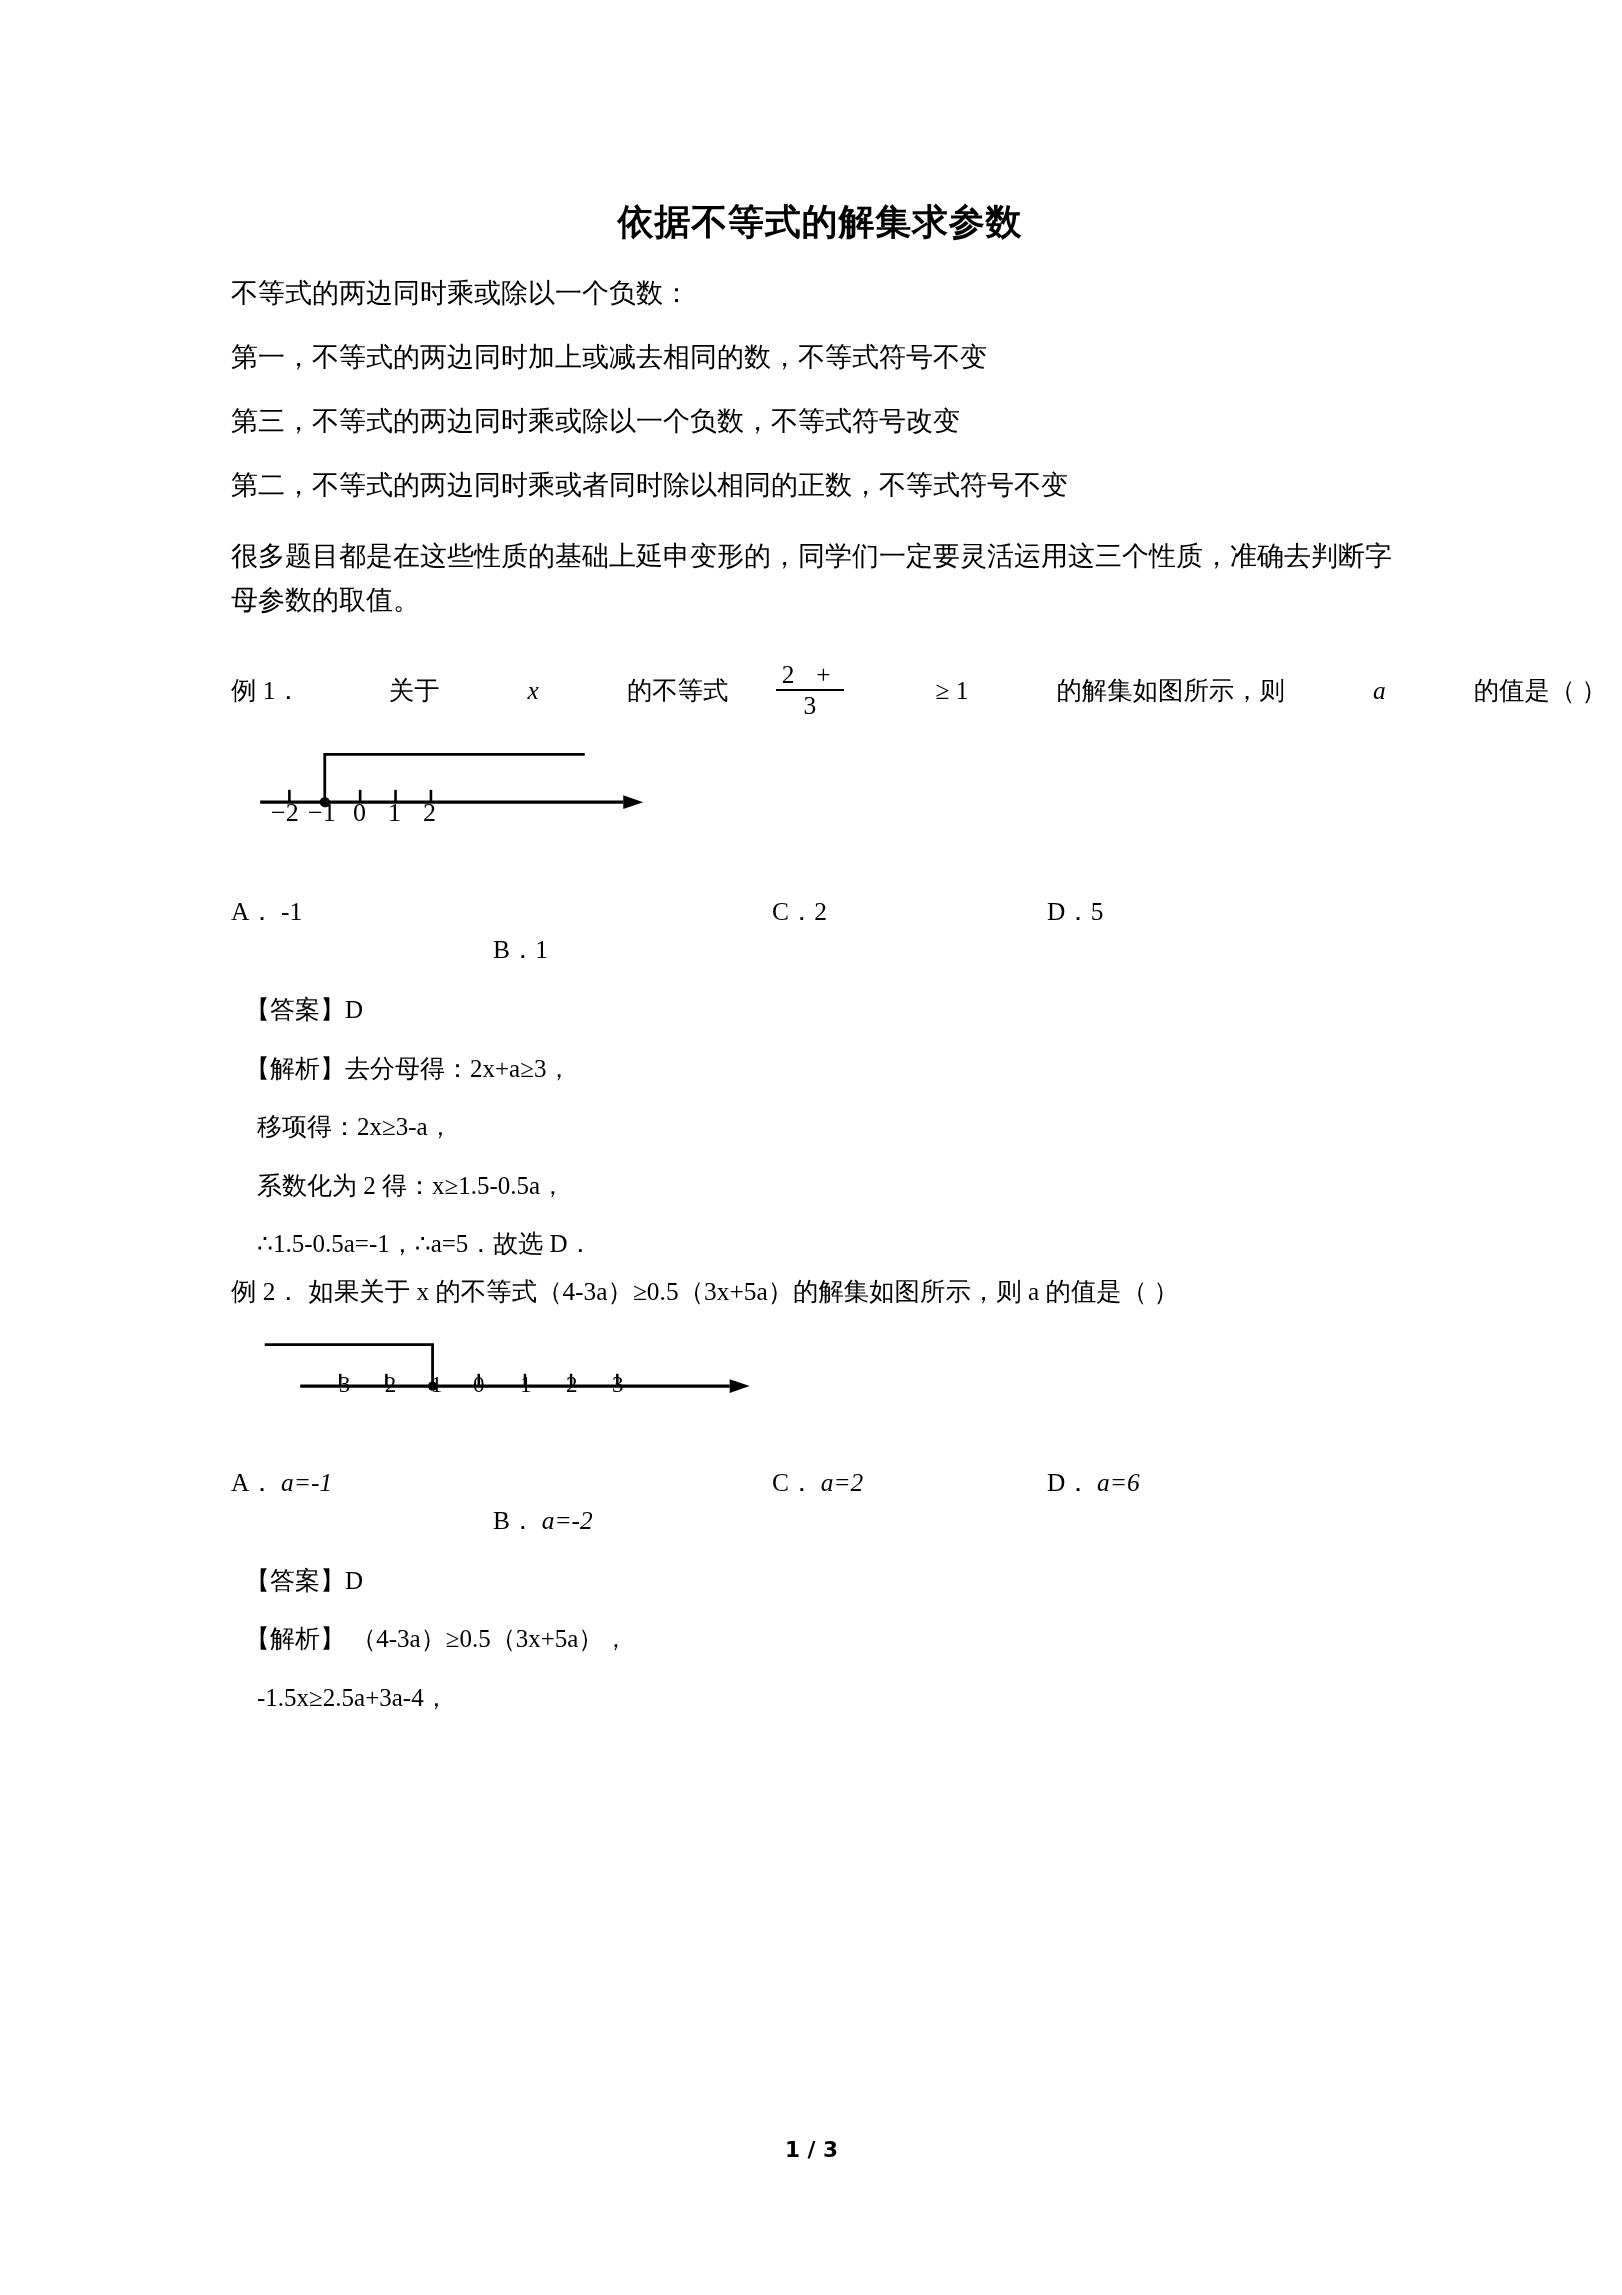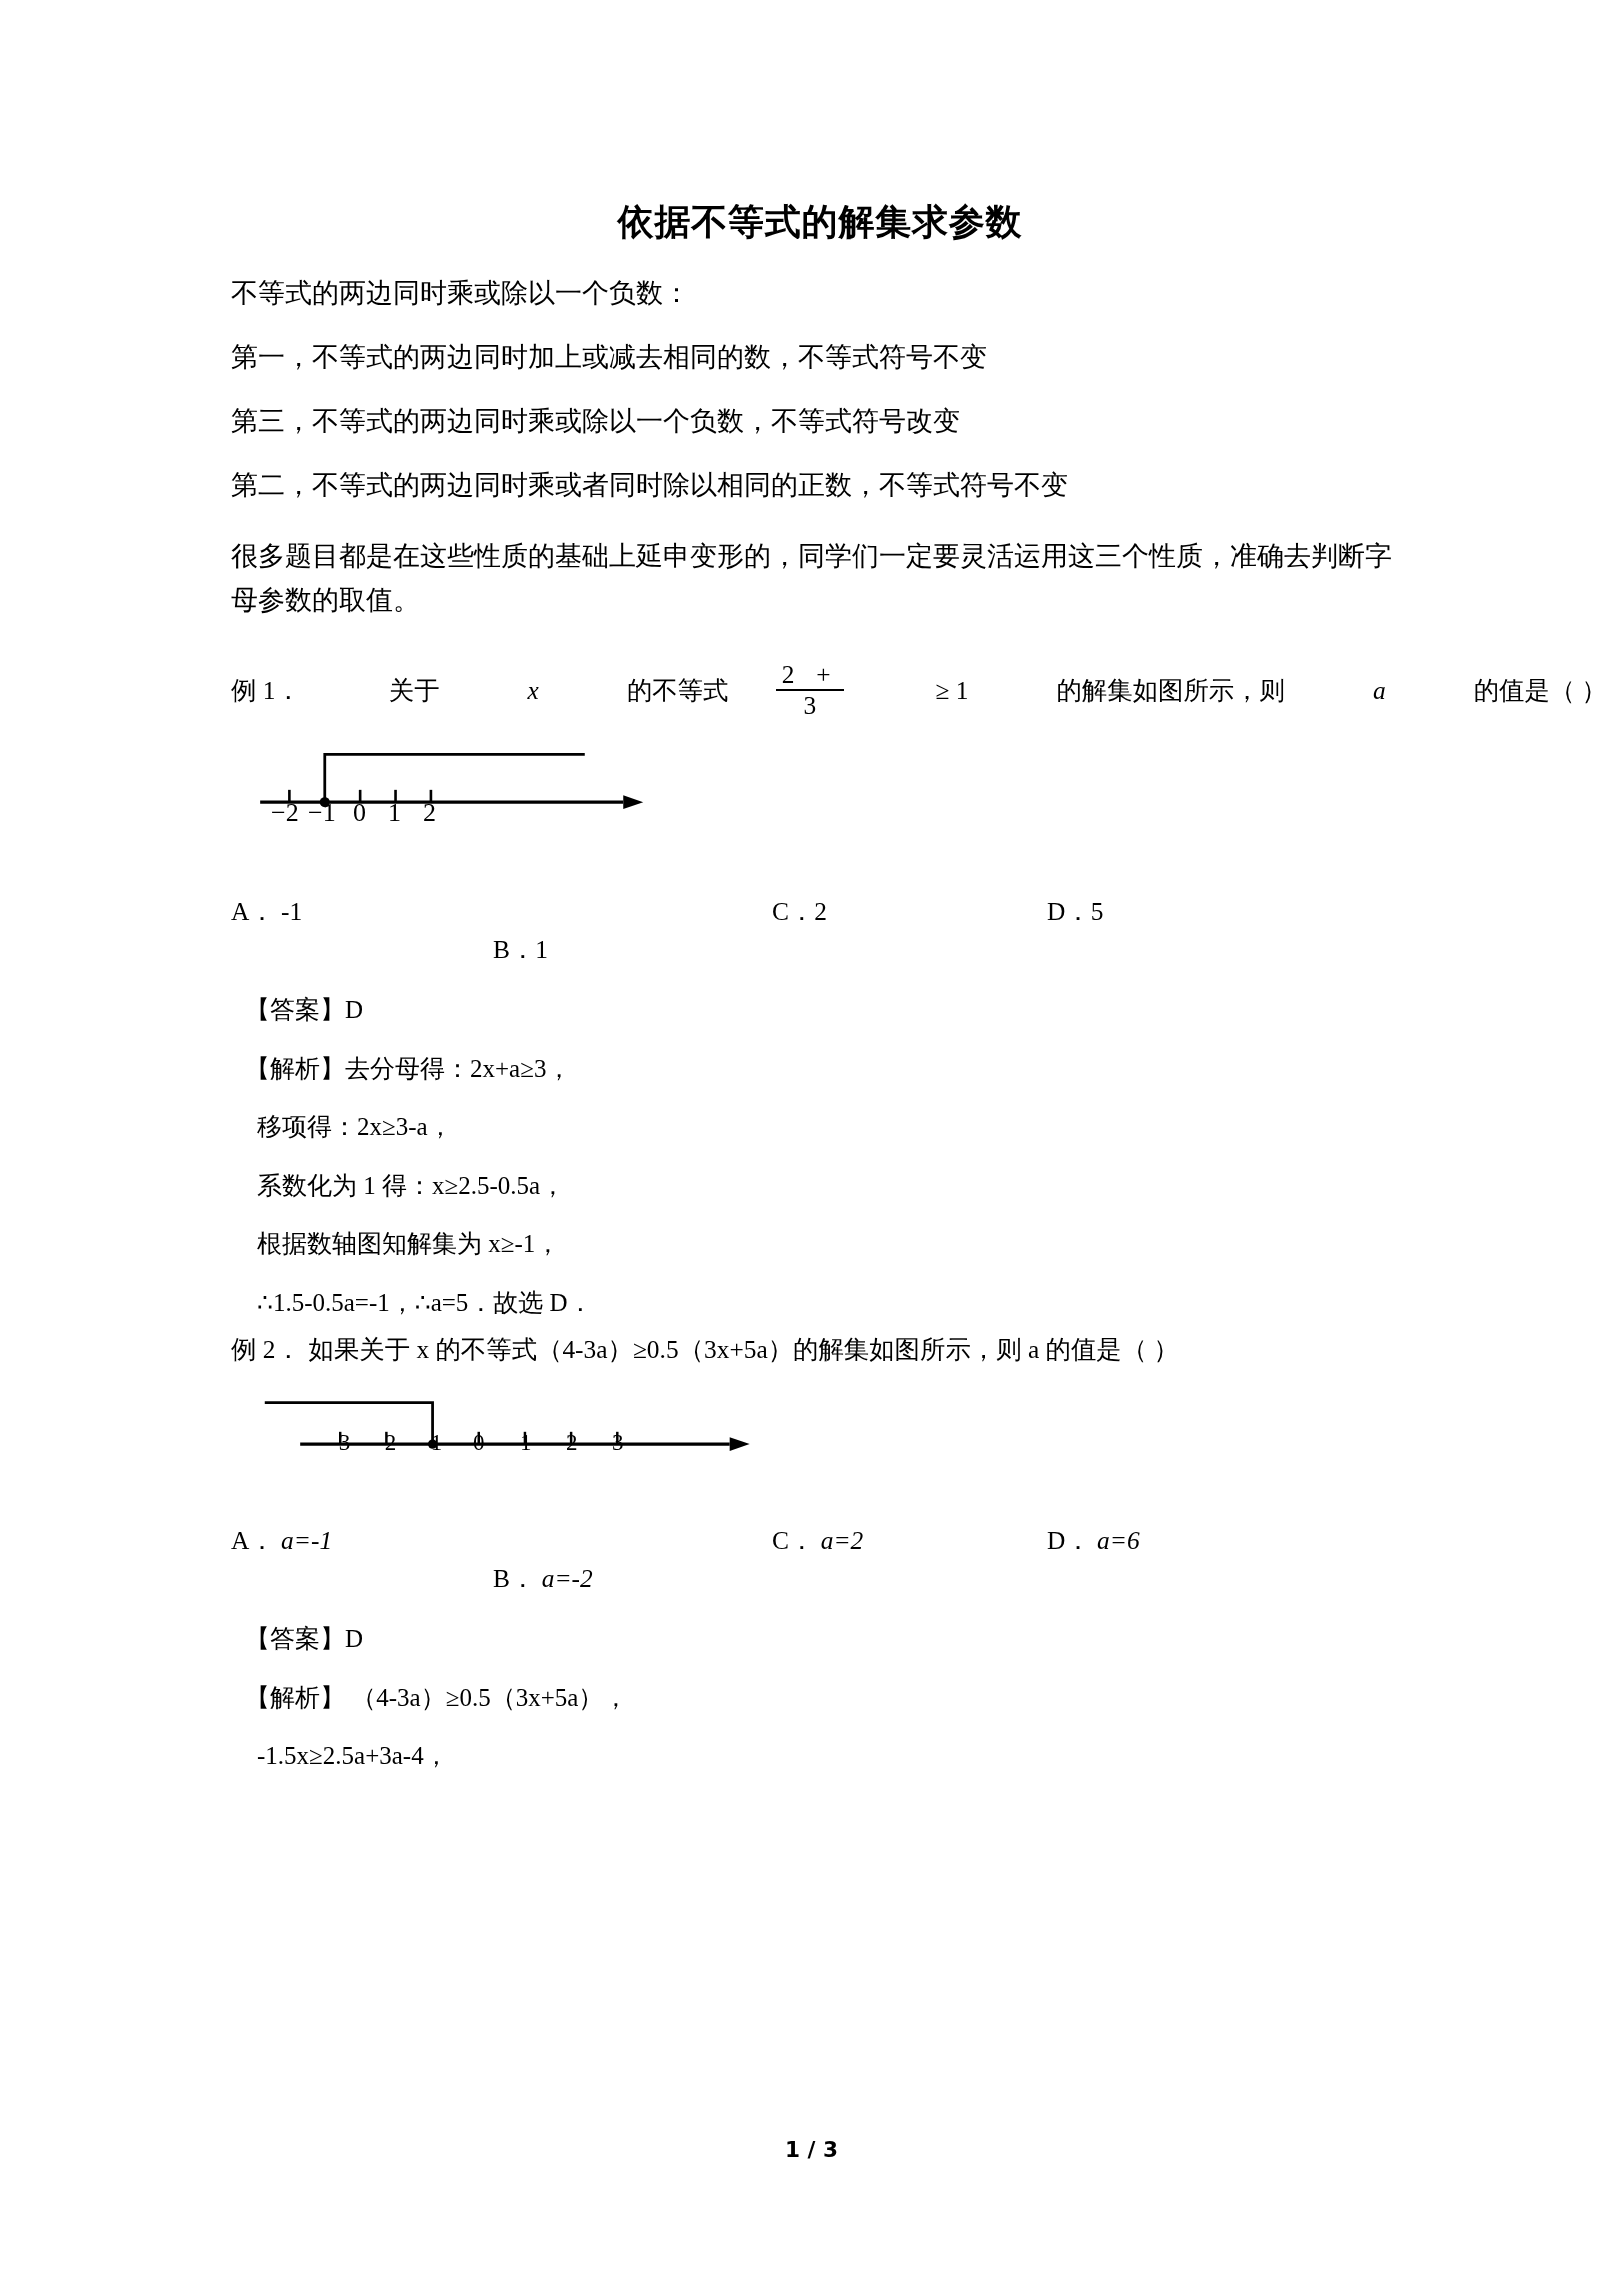--- a/index.html
+++ b/index.html
@@ -227,22 +227,21 @@
       <span class="opt opt-a"><span>A．</span><span>&nbsp;</span><span>‑1</span></span>
       <span class="opt opt-b"><span>B．</span><span>1</span></span>
       <span class="opt opt-c"><span>C．</span><span>2</span></span>
       <span class="opt opt-d"><span>D．</span><span>5</span></span>
     </div>
 
     <p class="sol sol-gap"><span>【答案】</span><span>D</span></p>
 
     <p class="sol sol-gap-sm"><span>【解析】</span><span>去分母得：2x+a≥3，</span></p>
     <p class="sol sol-gap-sm sol-indent">移项得：2x≥3‑a，</p>
-    <p class="sol sol-gap-sm sol-indent">系数化为 1 得：x≥2.5‑0.5a，</p>
-    <p class="sol sol-gap-sm sol-indent">根据数轴图知解集为 x≥‑1，</p>
+    <p class="sol sol-gap-sm sol-indent">系数化为 2 得：x≥1.5‑0.5a，</p>
     <p class="sol sol-gap-sm sol-indent">∴1.5‑0.5a=‑1，∴a=5．故选 D．</p>
 
     <div class="q-line q2">
       <span>例 2．</span>
       <span style="width:7.7px"></span>
       <span>如果关于 x 的不等式（4‑3a）≥0.5（3x+5a）的解集如图所示，则 a 的值是（        ）</span>
     </div>
 
     <div class="numline-wrap numline-2">
       <svg width="508" height="85" viewBox="0 0 660 110">

